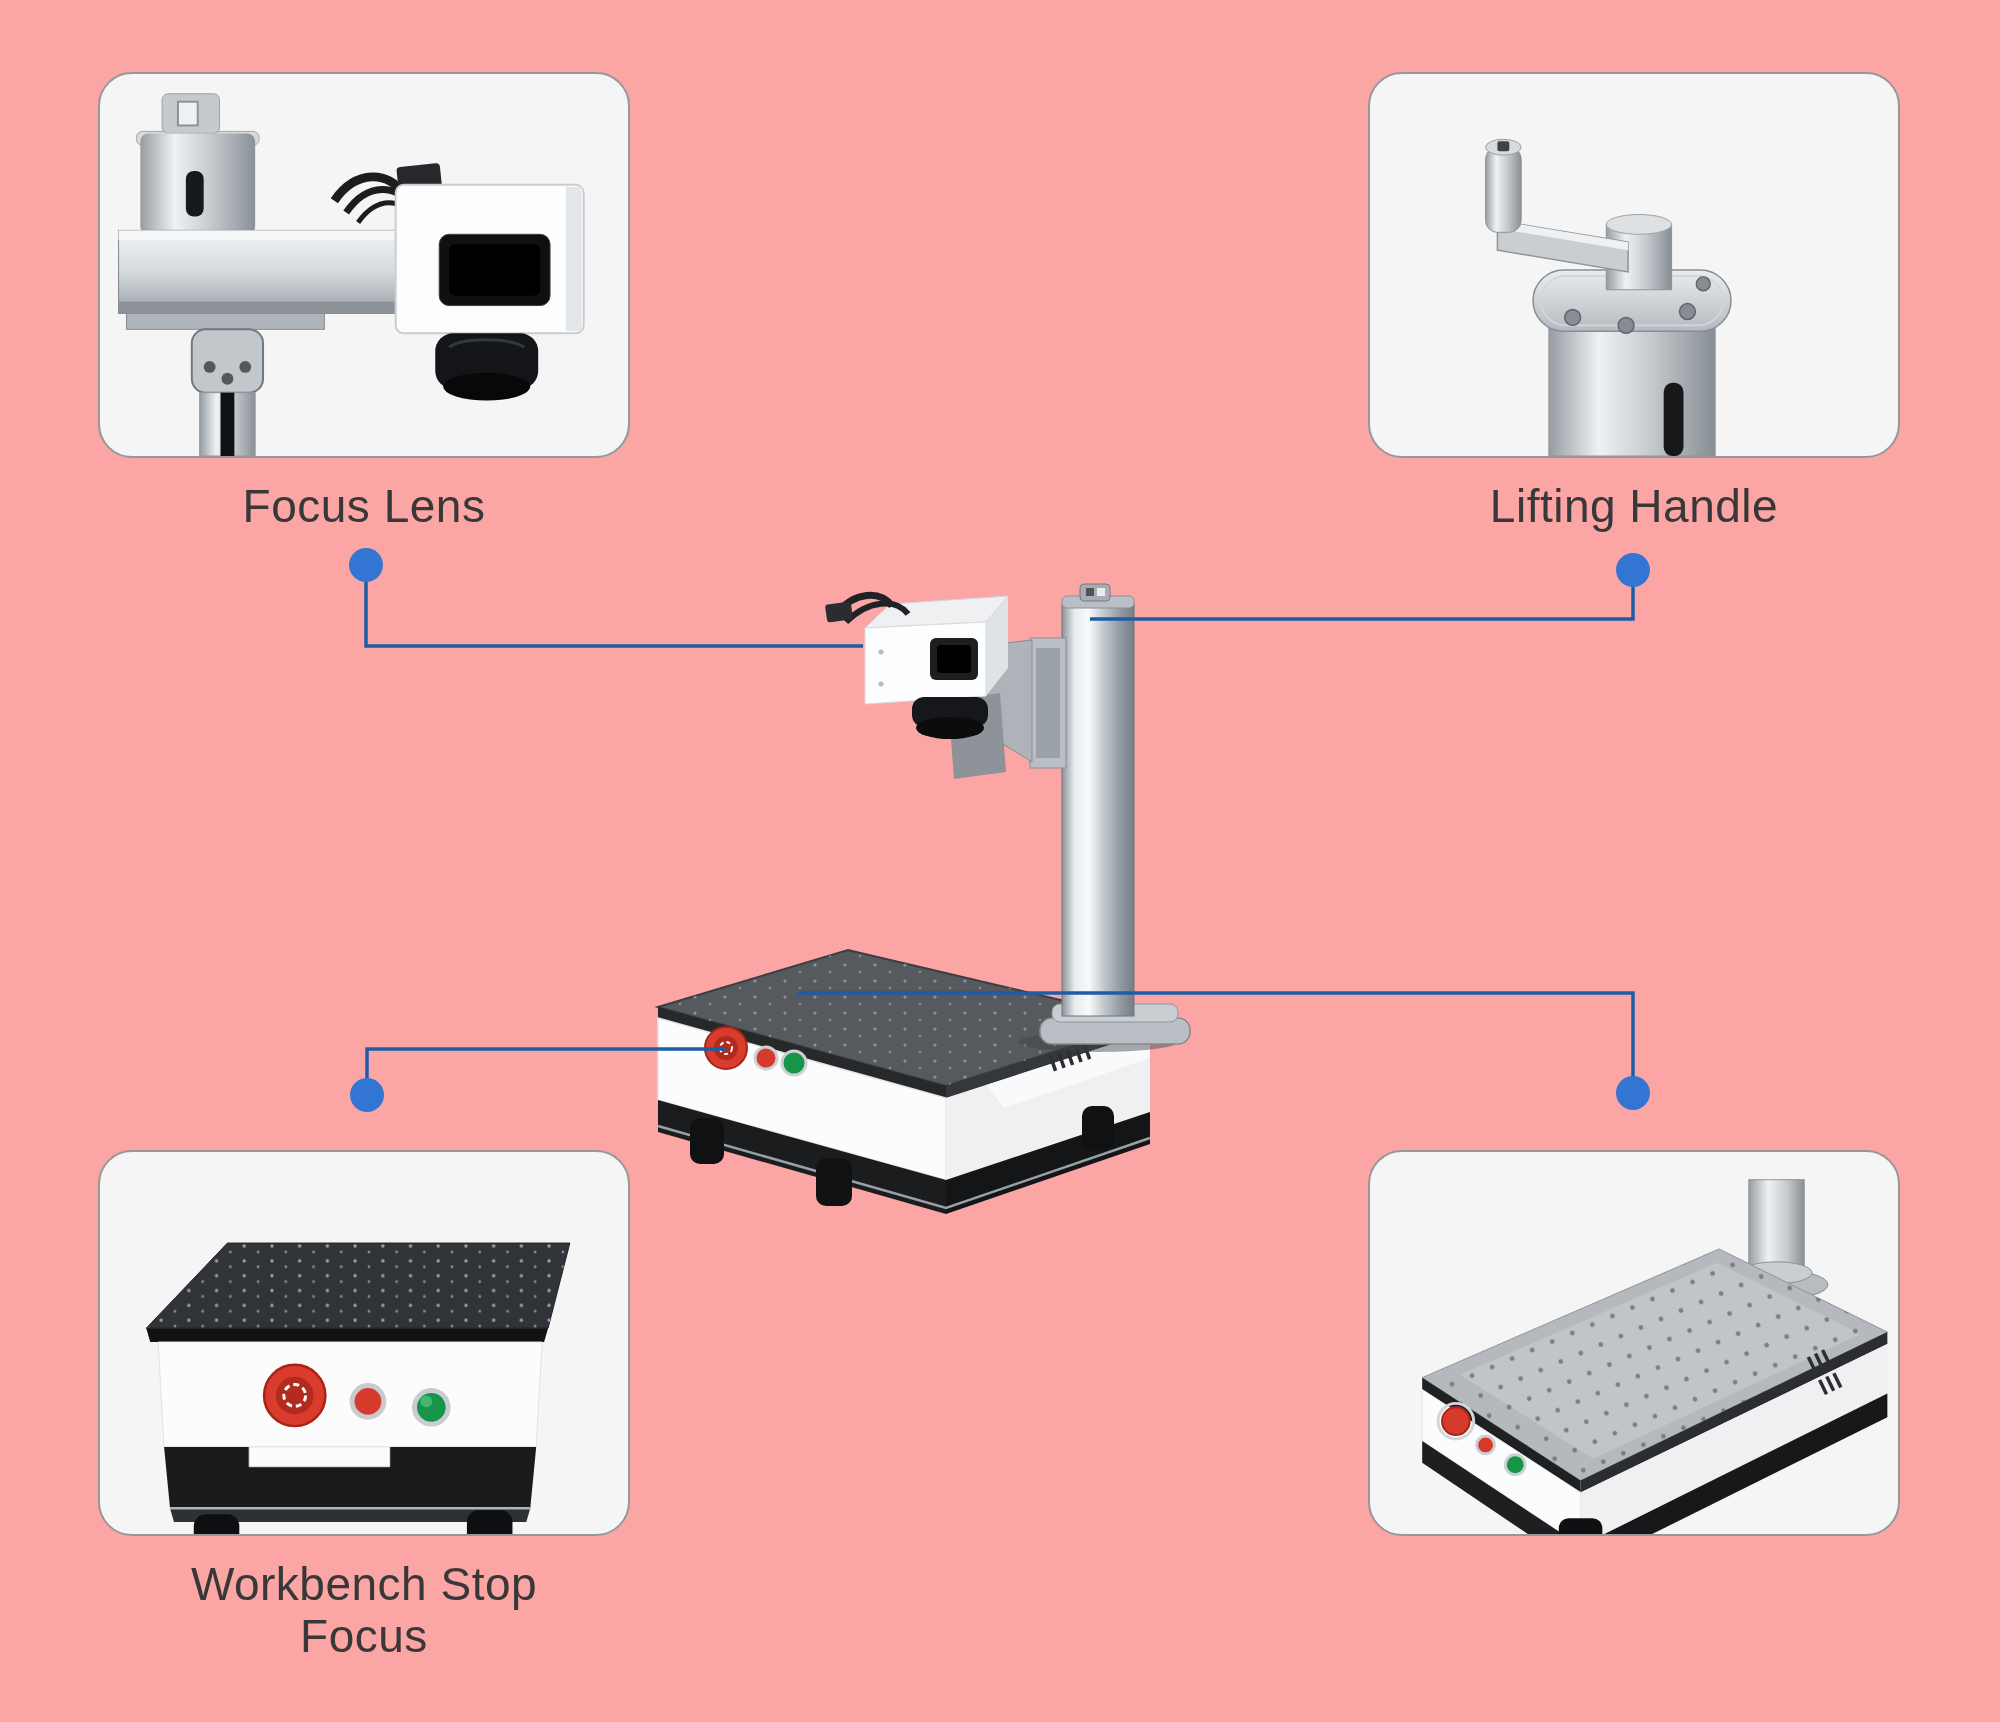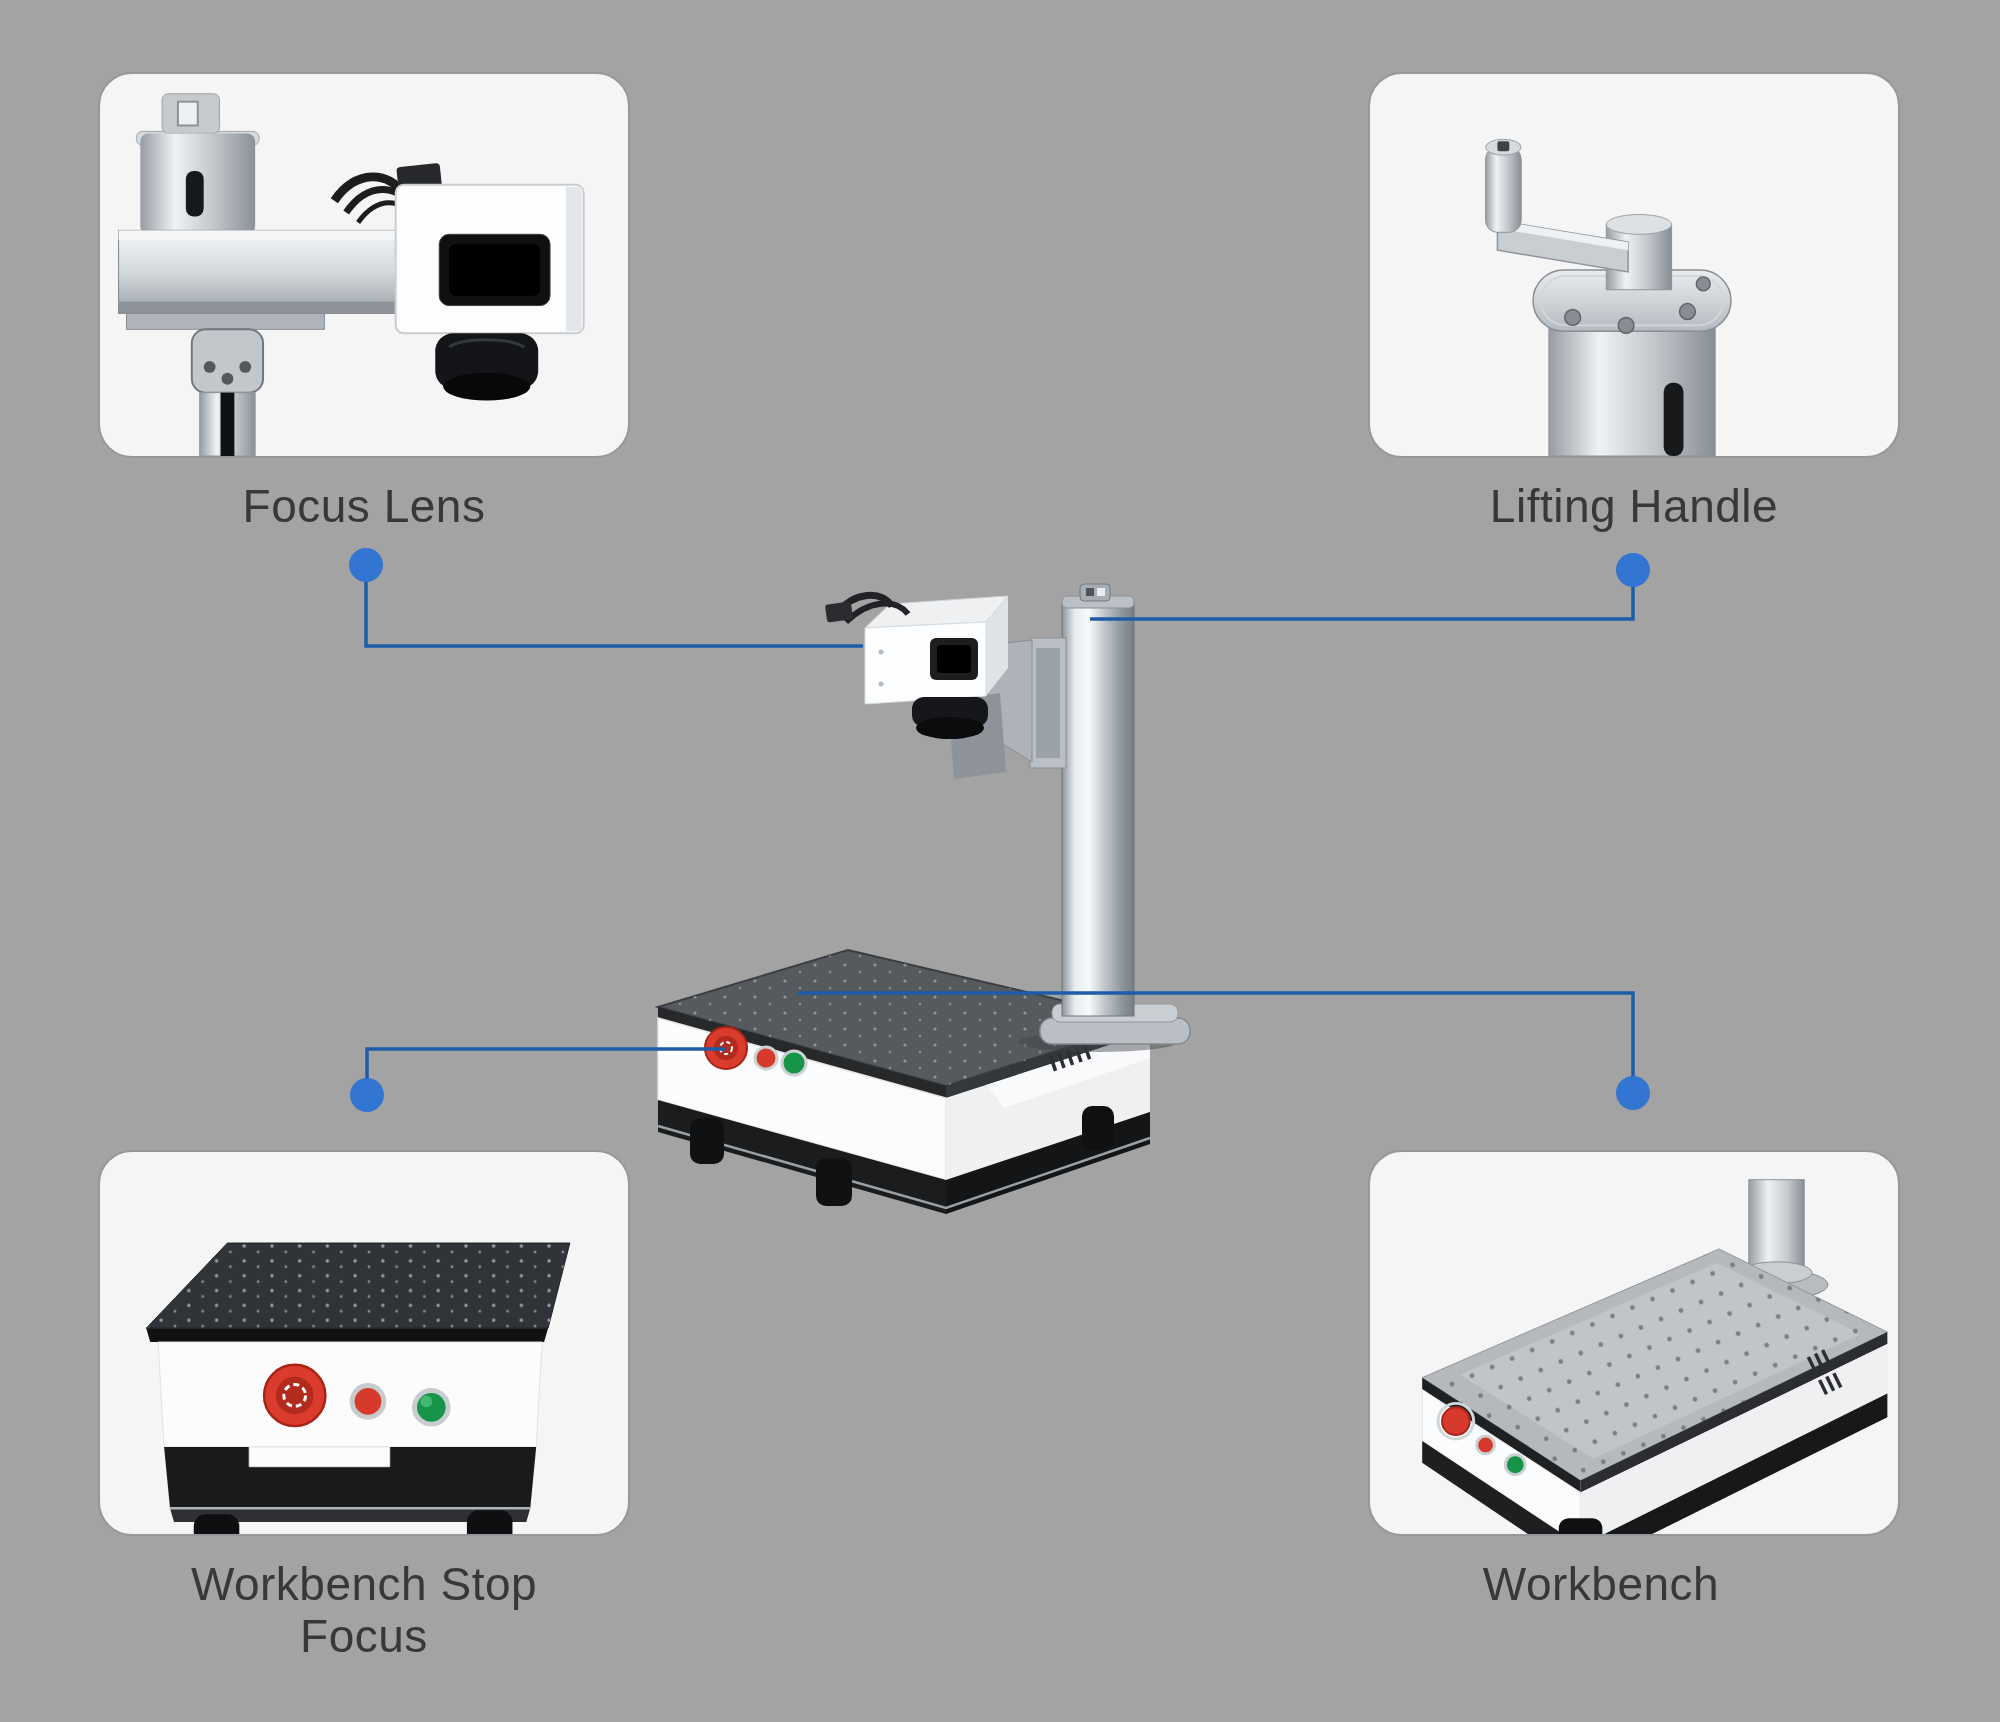--- a/index.html
+++ b/index.html
@@ -1,16 +1,16 @@
 <!DOCTYPE html>
 <html><head>
 <meta charset="utf-8">
 <style>
   html,body{margin:0;padding:0;background:#ffffff;}
-  .canvas{position:relative;width:2000px;height:1722px;background:#a3a3a3;overflow:hidden;
+  .canvas{position:relative;width:2000px;height:1722px;background:#fca5a5;overflow:hidden;
           font-family:"Liberation Sans",sans-serif;}
   .overlay{position:absolute;left:0;top:0;width:2000px;height:1722px;}
   .panel{position:absolute;width:532px;height:386px;background:#f5f5f6;
          border:2px solid #95979a;border-radius:34px;overflow:hidden;box-sizing:border-box;}
   .panel svg{position:absolute;left:0;top:0;}
   #panel-focus-lens{left:98px;top:72px;}
   #panel-lifting-handle{left:1368px;top:72px;}
   #panel-emergency-stop{left:98px;top:1150px;}
   #panel-workbench{left:1368px;top:1150px;}
   .label{position:absolute;width:532px;text-align:center;color:#383838;
@@ -270,15 +270,14 @@
       <rect x="190" y="370" width="44" height="36" rx="10" fill="#0f1011"></rect>
     </svg>
   </div>
 
   <div class="label" id="label-focus-lens">Focus Lens</div>
   <div class="label" id="label-lifting-handle">Lifting Handle</div>
   <div class="label" id="label-emergency-stop">
     <span>Workbench Stop</span>
     <span>Focus</span>
   </div>
-  <div class="label" id="label-workbench">Workbench</div>
 
 </div>
 
 </body></html>

